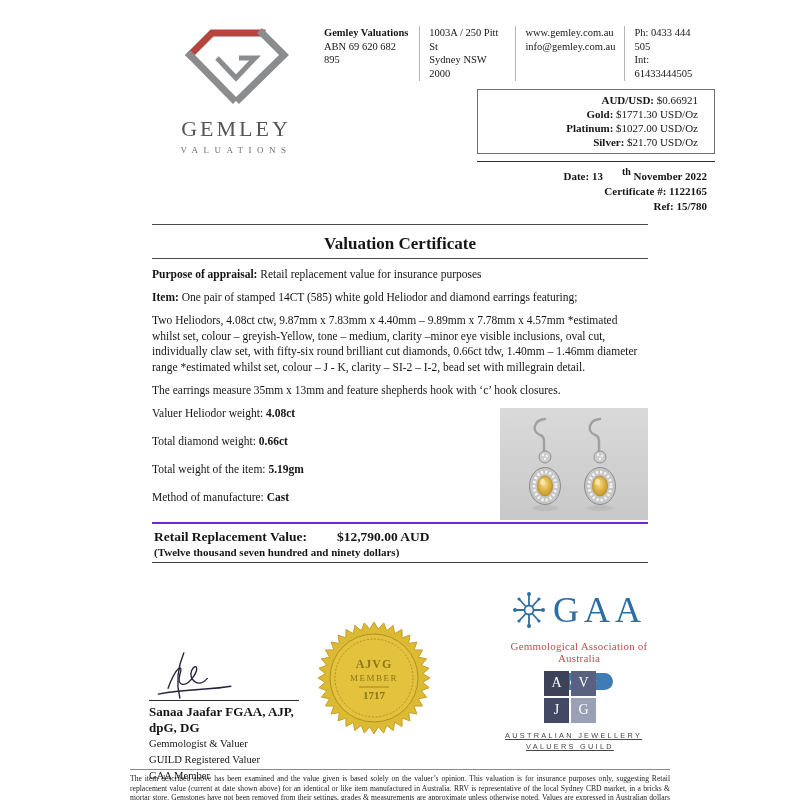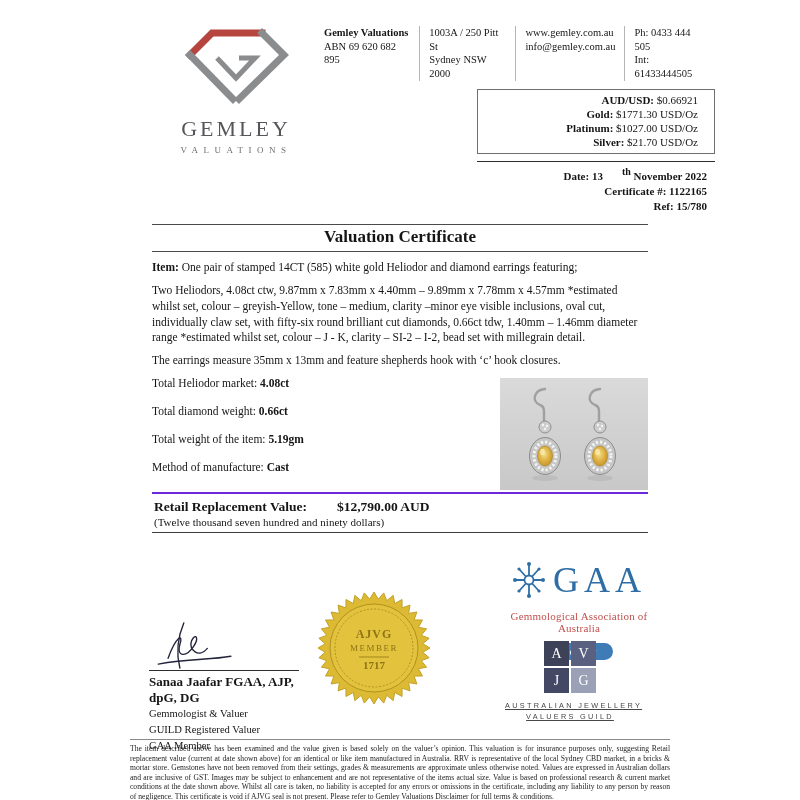--- a/index.html
+++ b/index.html
@@ -18,38 +18,38 @@
   .contact-col:first-child { border-left:none; padding-left:0; }
   .contact-col .bold { font-weight:bold; }
   .rates-wrap { width:238px; margin-left:auto; margin-top:8px; }
   .rates-box { border:1px solid #6f6f6f; padding:3px 16px; text-align:right; font-size:11px; line-height:1.3; }
   .rates-box b { font-weight:bold; }
   .meta-box { border-top:1.5px solid #2d2d2d; margin-top:7px; padding:3px 8px 0; text-align:right;
               font-size:11px; font-weight:bold; line-height:1.38; }
   sup { font-size:10px;padding-left:19px; }
 
   
-  .title-sec { margin:10px 152px 0; border-top:1px solid #4a4a4a; border-bottom:1px solid #4a4a4a; padding:2px 0 4px; }
+  .title-sec { margin:10px 152px 0; border-top:1px solid #4a4a4a; border-bottom:1px solid #4a4a4a; padding:9px 0 4px; }
   .title { text-align:center; font-size:17px; font-weight:bold; }
 
   
   .body { margin:8px 152px 0; font-size:11.5px; line-height:1.38; }
   .body p { margin-bottom:7px; }
   .lead { font-weight:bold; }
   .totals-flex { display:flex; align-items:flex-start; }
   .totals { flex:1; }
   .totals p { margin-bottom:12px; }
   .totals .val { font-weight:bold; }
   .photo-svg { flex:none; margin-top:2px; }
 
   
   .value-sec { margin:2px 152px 0; border-top:2px solid #6d28d9; border-bottom:1px solid #3c3c3c; padding:5px 2px 4px; }
   .value-line { font-size:13.5px; font-weight:bold; }
   .value-line .amount { margin-left:30px; }
-  .value-words { font-size:11px; font-weight:normal; margin-top:1px; }
+  .value-words { font-size:11px; font-weight:bold; margin-top:1px; }
 
   
   .bottom { position:relative; height:200px; margin:0 135px; }
   .gaa { position:absolute; right:2px; top:28px; width:168px; text-align:center; }
   .gaa-row { display:flex; align-items:center; justify-content:center; gap:7px; }
   .gaa-acronym { font-size:36px; color:#2f6ea5; letter-spacing:5px; line-height:1; }
   .gaa-name { color:#c0504d; font-size:11px; margin-top:11px; letter-spacing:0.2px; }
   .gaa-member { display:inline-block; margin-top:9px; background:#3f7cb6; color:#fff; font-size:9.5px;
                 font-family:"Liberation Sans", sans-serif; padding:3px 17px; border-radius:10px; }
   .seal-wrap { position:absolute; left:182px; top:58px; }
@@ -121,27 +121,28 @@
         </div>
       </div>
     </div>
   </div>
 
   <div class="title-sec">
     <div class="title">Valuation Certificate</div>
   </div>
 
   <div class="body">
+    <p><span class="lead">Purpose of appraisal:</span><span> Retail replacement value for insurance purposes</span></p>
     <p><span class="lead">Item:</span><span> One pair of stamped 14CT (585) white gold Heliodor and diamond earrings featuring;</span></p>
     <p>Two Heliodors, 4.08ct ctw, 9.87mm x 7.83mm x 4.40mm – 9.89mm x 7.78mm x 4.57mm *estimated whilst set, colour – greyish-Yellow, tone – medium, clarity –minor eye visible inclusions, oval cut, individually claw set, with fifty-six round brilliant cut diamonds, 0.66ct tdw, 1.40mm – 1.46mm diameter range *estimated whilst set, colour – J - K, clarity – SI-2 – I-2, bead set with millegrain detail.</p>
     <p>The earrings measure 35mm x 13mm and feature shepherds hook with ‘c’ hook closures.</p>
 
     <div class="totals-flex">
       <div class="totals">
-        <p><span>Total Heliodor market: </span><span class="val">4.08ct</span></p>
+        <p><span>Valuer Heliodor weight: </span><span class="val">4.08ct</span></p>
         <p><span>Total diamond weight: </span><span class="val">0.66ct</span></p>
         <p><span>Total weight of the item: </span><span class="val">5.19gm</span></p>
         <p><span>Method of manufacture: </span><span class="val">Cast</span></p>
       </div>
 
       <svg class="photo-svg" width="148" height="112" viewBox="0 0 148 112">
         <defs>
           <radialGradient id="stoneGrad" cx="45%" cy="40%" r="65%">
             <stop offset="0%" stop-color="#f6e08a"></stop>
             <stop offset="55%" stop-color="#ddb043"></stop>

